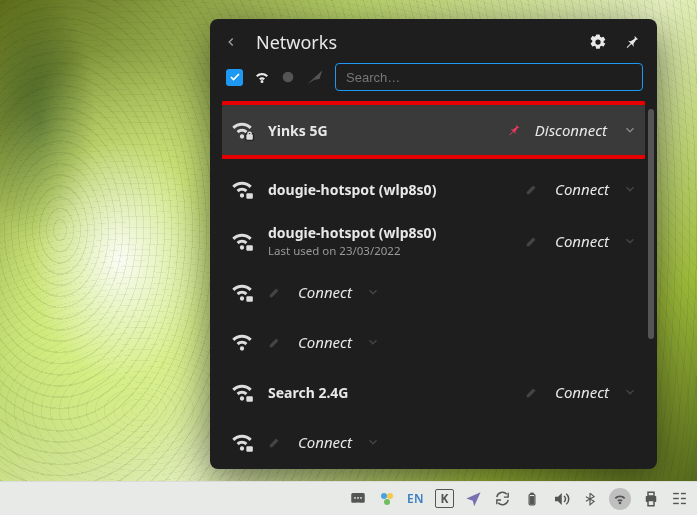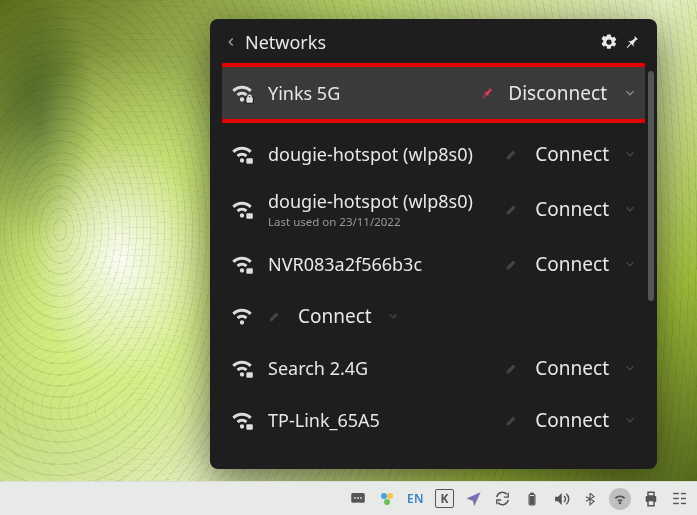--- a/index.html
+++ b/index.html
@@ -49,21 +49,21 @@
     border-radius: 8px;
     box-shadow: 0 10px 40px rgba(0,0,0,0.55);
     display: flex;
     flex-direction: column;
     overflow: hidden;
   }
   .panel-header {
     display:flex;
     align-items:center;
     padding: 10px 14px 8px 8px;
-    gap: 1px;
+    gap: 12px;
   }
   .back-btn {
     width: 26px;
     height: 26px;
     display:flex;
     align-items:center;
     justify-content:center;
     color: var(--text-secondary);
     border-radius: 3px;
   }
@@ -150,30 +150,31 @@
   .net-item .icon-slot {
     width: 32px;
     height: 32px;
     display:flex;
     align-items:center;
     justify-content:center;
     flex-shrink:0;
     color:#ddd;
   }
   .net-texts { flex:1; display:flex; flex-direction:column; gap: 1px; min-width:0;}
-  .net-name { font-size: 18px; font-weight:400; white-space:nowrap; overflow:hidden; text-overflow:ellipsis;}
+  .net-name { font-size: 14px; font-weight:700; white-space:nowrap; overflow:hidden; text-overflow:ellipsis;}
   .net-sub { font-size: 11.5px; color: var(--text-secondary); white-space:nowrap; overflow:hidden; text-overflow:ellipsis;}
   .edit-ic { width:16px; color:#444; flex-shrink:0;}
   .net-action {
-    font-size: 19px;
+    font-size: 15px;
     color: var(--text-primary);
     padding: 4px 4px;
     display:flex;
     align-items:center;
     gap:6px;
+    font-style:italic;
   }
   .pin-red { color:#e03b5a; }
   .chevron { width:18px; color:#888; display:flex; align-items:center; justify-content:center;}
   .tick { width:16px; color:#444; }
 
   .item-connected-wrap {
     border: 4px solid var(--highlight-red);
     border-radius: 6px;
     margin: 0 -4px 5px -4px;
     padding: 0;
@@ -253,20 +254,45 @@
           <path d="M19.4 13a7.5 7.5 0 0 0 .1-1 7.5 7.5 0 0 0-.1-1l2.1-1.6a.5.5 0 0 0 .1-.6l-2-3.5a.5.5 0 0 0-.6-.2l-2.5 1a7.4 7.4 0 0 0-1.7-1l-.4-2.6a.5.5 0 0 0-.5-.4h-4a.5.5 0 0 0-.5.4L9 4.1a7.4 7.4 0 0 0-1.7 1l-2.5-1a.5.5 0 0 0-.6.2l-2 3.5a.5.5 0 0 0 .1.6L4.4 10a7.5 7.5 0 0 0 0 2l-2.1 1.6a.5.5 0 0 0-.1.6l2 3.5a.5.5 0 0 0 .6.2l2.5-1a7.4 7.4 0 0 0 1.7 1l.4 2.6a.5.5 0 0 0 .5.4h4a.5.5 0 0 0 .5-.4l.4-2.6a7.4 7.4 0 0 0 1.7-1l2.5 1a.5.5 0 0 0 .6-.2l2-3.5a.5.5 0 0 0-.1-.6zM12 15.5A3.5 3.5 0 1 1 15.5 12 3.5 3.5 0 0 1 12 15.5z"></path>
         </svg>
     </div>
     <div class="hdr-icon">
       <svg width="16" height="16" viewBox="0 0 24 24" fill="currentColor">
           <path d="M16 3l5 5-3 1-4 6 1 4-4-4-6 6-1-1 6-6-4-4 4 1 6-4z"></path>
         </svg>
     </div>
   </div>
 
+  <div class="filter-row">
+    <div class="checkbox">
+      <svg width="12" height="12" viewBox="0 0 24 24" fill="none" stroke="#fff" stroke-width="3.5">
+          <polyline points="20 6 9 17 4 12"></polyline>
+        </svg>
+    </div>
+    <div class="filter-icon">
+      <svg width="18" height="18" viewBox="0 0 24 24" fill="currentColor">
+          <path d="M12 20a2 2 0 1 0 0-4 2 2 0 0 0 0 4zM4 10c4.4-4.4 11.6-4.4 16 0l-2 2c-3.3-3.3-8.7-3.3-12 0zM8 14c2.2-2.2 5.8-2.2 8 0l-2 2c-1.1-1.1-2.9-1.1-4 0z"></path>
+        </svg>
+    </div>
+    <div class="filter-icon dim">
+      <svg width="16" height="16" viewBox="0 0 24 24" fill="currentColor">
+          <circle cx="12" cy="12" r="8"></circle>
+        </svg>
+    </div>
+    <div class="filter-icon dim">
+      <svg width="17" height="17" viewBox="0 0 24 24" fill="currentColor">
+          <path d="M2 21L23 2l-4 12-7 1z"></path>
+        </svg>
+    </div>
+    <div class="search-box">
+      <input class="search-input" placeholder="Search…" style="">
+    </div>
+  </div>
 
   <div class="list-wrap">
     <div class="list">
 
       <div class="item-connected-wrap">
         <div class="net-item item-connected">
           <div class="icon-slot">
             <svg width="26" height="26" viewBox="0 0 24 24" fill="currentColor">
                 <path d="M12 20a2 2 0 1 0 0-4 2 2 0 0 0 0 4zM3 9c5-5 13-5 18 0l-2 2c-3.9-3.9-10.1-3.9-14 0zM7 13c2.8-2.8 7.2-2.8 10 0l-2 2c-1.7-1.7-4.3-1.7-6 0z"></path>
                 <rect x="15" y="15" width="8" height="7" rx="1" fill="#1e1e1e"></rect>
@@ -316,21 +342,21 @@
 
       <div class="net-item">
         <div class="icon-slot">
           <svg width="26" height="26" viewBox="0 0 24 24" fill="currentColor">
               <path d="M12 20a2 2 0 1 0 0-4 2 2 0 0 0 0 4zM3 9c5-5 13-5 18 0l-2 2c-3.9-3.9-10.1-3.9-14 0zM7 13c2.8-2.8 7.2-2.8 10 0l-2 2c-1.7-1.7-4.3-1.7-6 0z"></path>
               <rect x="16" y="16" width="6" height="5" rx="1"></rect>
             </svg>
         </div>
         <div class="net-texts">
           <span class="net-name">dougie-hotspot (wlp8s0)</span>
-          <span class="net-sub">Last used on 23/11/2022</span>
+          <span class="net-sub">Last used on 23/03/2022</span>
         </div>
         <span class="edit-ic">
             <svg width="14" height="14" viewBox="0 0 24 24" fill="currentColor">
               <path d="M3 17l11-11 4 4L7 21H3z"></path>
             </svg>
           </span>
         <span class="net-action">Connect</span>
         <span class="tick">
             <svg width="14" height="14" viewBox="0 0 24 24" fill="none" stroke="currentColor" stroke-width="2.5">
               <polyline points="6 9 12 15 18 9"></polyline>
@@ -338,23 +364,20 @@
           </span>
       </div>
 
       <div class="net-item">
         <div class="icon-slot">
           <svg width="26" height="26" viewBox="0 0 24 24" fill="currentColor">
               <path d="M12 20a2 2 0 1 0 0-4 2 2 0 0 0 0 4zM3 9c5-5 13-5 18 0l-2 2c-3.9-3.9-10.1-3.9-14 0zM7 13c2.8-2.8 7.2-2.8 10 0l-2 2c-1.7-1.7-4.3-1.7-6 0z"></path>
               <rect x="16" y="16" width="6" height="5" rx="1"></rect>
             </svg>
         </div>
-        <div class="net-texts">
-          <span class="net-name">NVR083a2f566b3c</span>
-        </div>
         <span class="edit-ic">
             <svg width="14" height="14" viewBox="0 0 24 24" fill="currentColor">
               <path d="M3 17l11-11 4 4L7 21H3z"></path>
             </svg>
           </span>
         <span class="net-action">Connect</span>
         <span class="tick">
             <svg width="14" height="14" viewBox="0 0 24 24" fill="none" stroke="currentColor" stroke-width="2.5">
               <polyline points="6 9 12 15 18 9"></polyline>
             </svg>
@@ -402,23 +425,20 @@
             </svg>
           </span>
       </div>
 
       <div class="net-item">
         <div class="icon-slot">
           <svg width="26" height="26" viewBox="0 0 24 24" fill="currentColor">
               <path d="M12 20a2 2 0 1 0 0-4 2 2 0 0 0 0 4zM3 9c5-5 13-5 18 0l-2 2c-3.9-3.9-10.1-3.9-14 0zM7 13c2.8-2.8 7.2-2.8 10 0l-2 2c-1.7-1.7-4.3-1.7-6 0z"></path>
               <rect x="16" y="16" width="6" height="5" rx="1"></rect>
             </svg>
-        </div>
-        <div class="net-texts">
-          <span class="net-name">TP-Link_65A5</span>
         </div>
         <span class="edit-ic">
             <svg width="14" height="14" viewBox="0 0 24 24" fill="currentColor">
               <path d="M3 17l11-11 4 4L7 21H3z"></path>
             </svg>
           </span>
         <span class="net-action">Connect</span>
         <span class="tick">
             <svg width="14" height="14" viewBox="0 0 24 24" fill="none" stroke="currentColor" stroke-width="2.5">
               <polyline points="6 9 12 15 18 9"></polyline>

